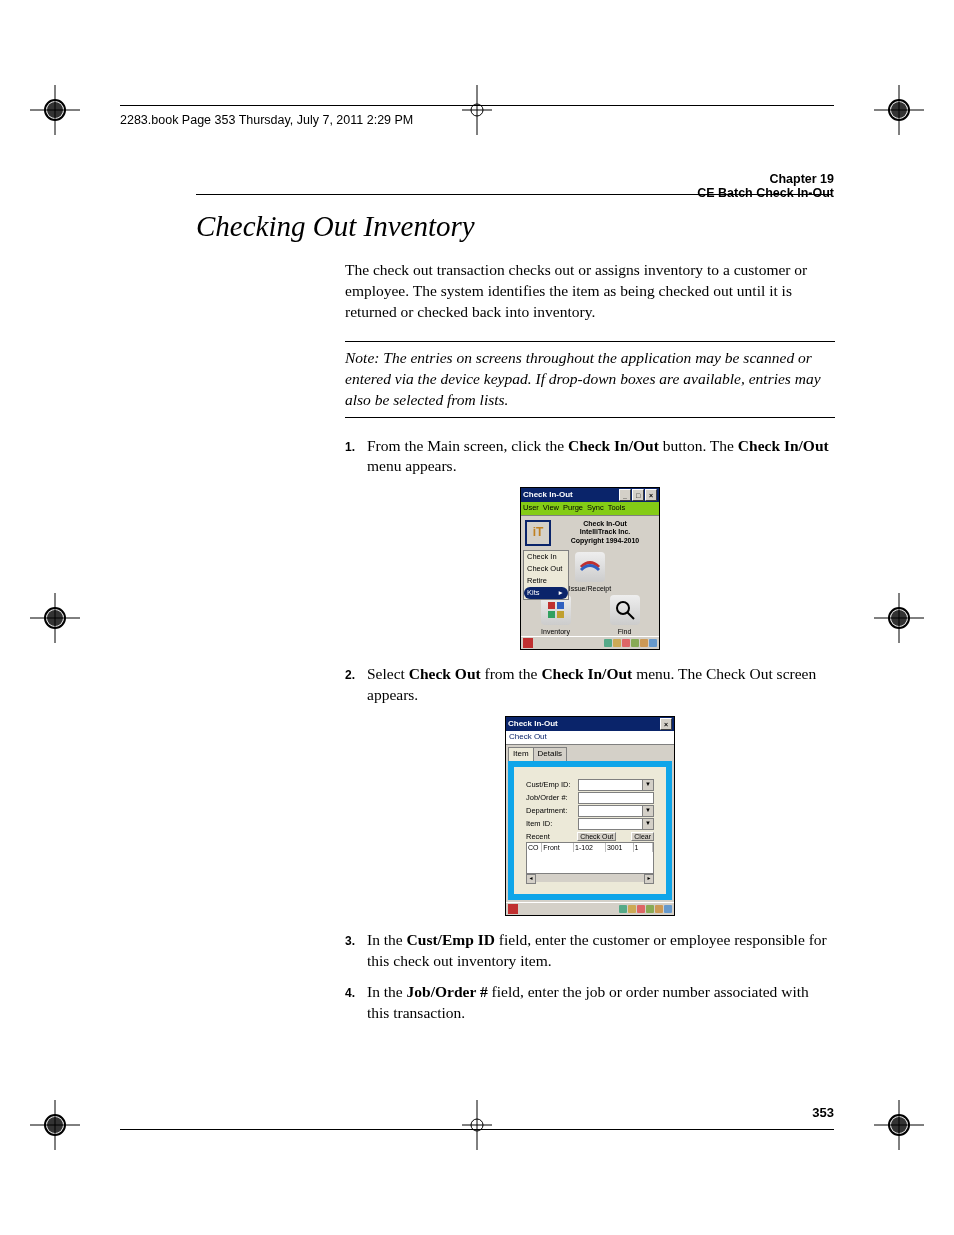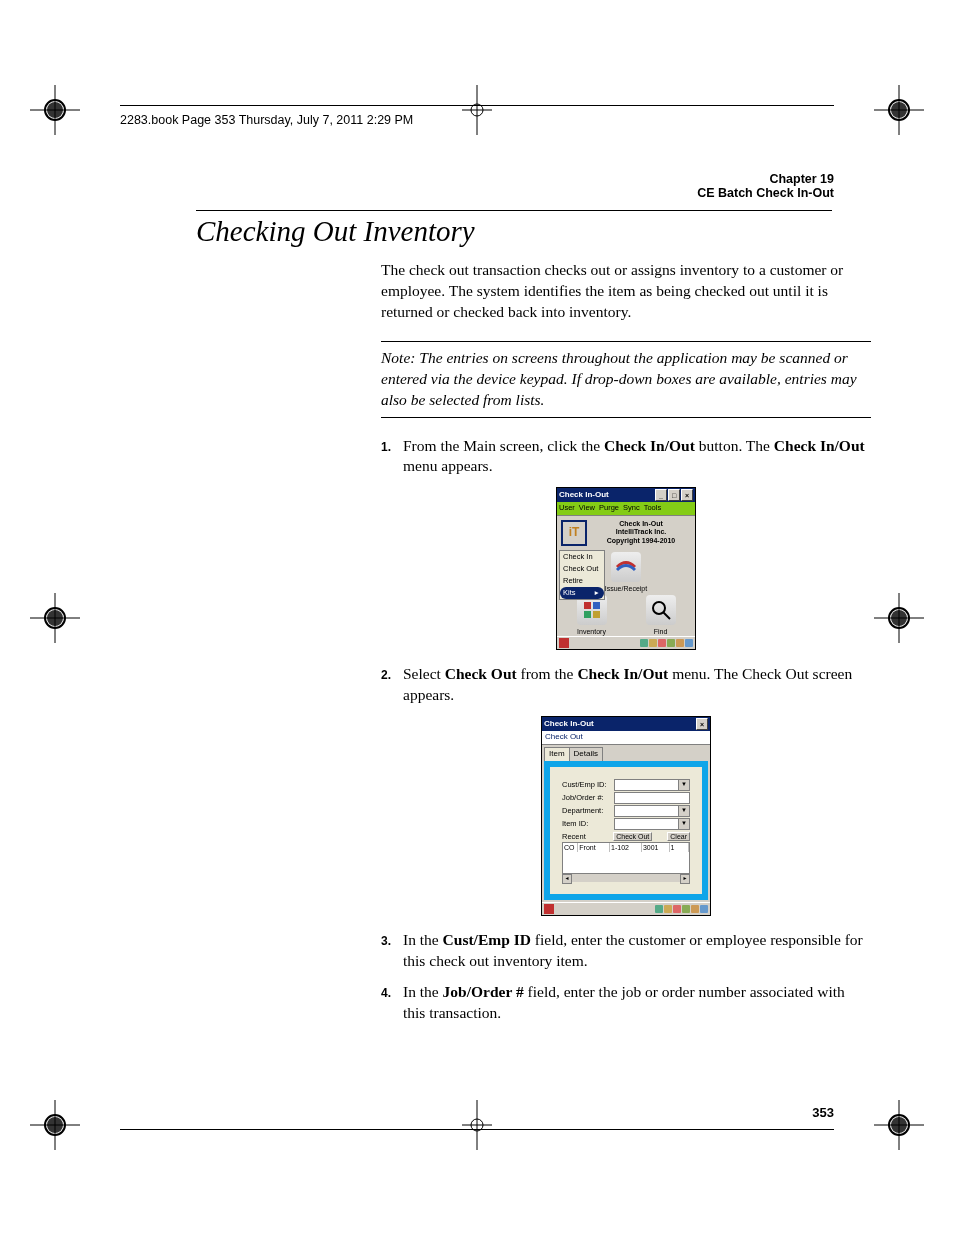--- a/index.html
+++ b/index.html
@@ -51,38 +51,37 @@
     top: 172px;
     right: 120px;
     text-align: right;
     font-family: Arial, sans-serif;
     font-size: 12.5px;
     font-weight: bold;
   }
 
   .title {
     position: absolute;
-    top: 210px;
+    top: 194px;
     left: 196px;
     font-size: 29px;
     font-style: italic;
     font-family: "Times New Roman", serif;
     border-top: 1.5px solid #000;
     width: 636px;
-    padding-top: 4px;
+    padding-top: 15px;
   }
 
   .content {
     position: absolute;
     top: 260px;
     left: 345px;
     width: 490px;
     font-size: 15.5px;
     line-height: 1.35;
-    margin-left: 36px;
   }
   .content p { margin: 0 0 12px 0; }
 
   .note-block {
     border-top: 1px solid #000;
     border-bottom: 1px solid #000;
     padding: 6px 0;
     font-style: italic;
     margin: 18px 0 18px 0;
   }

